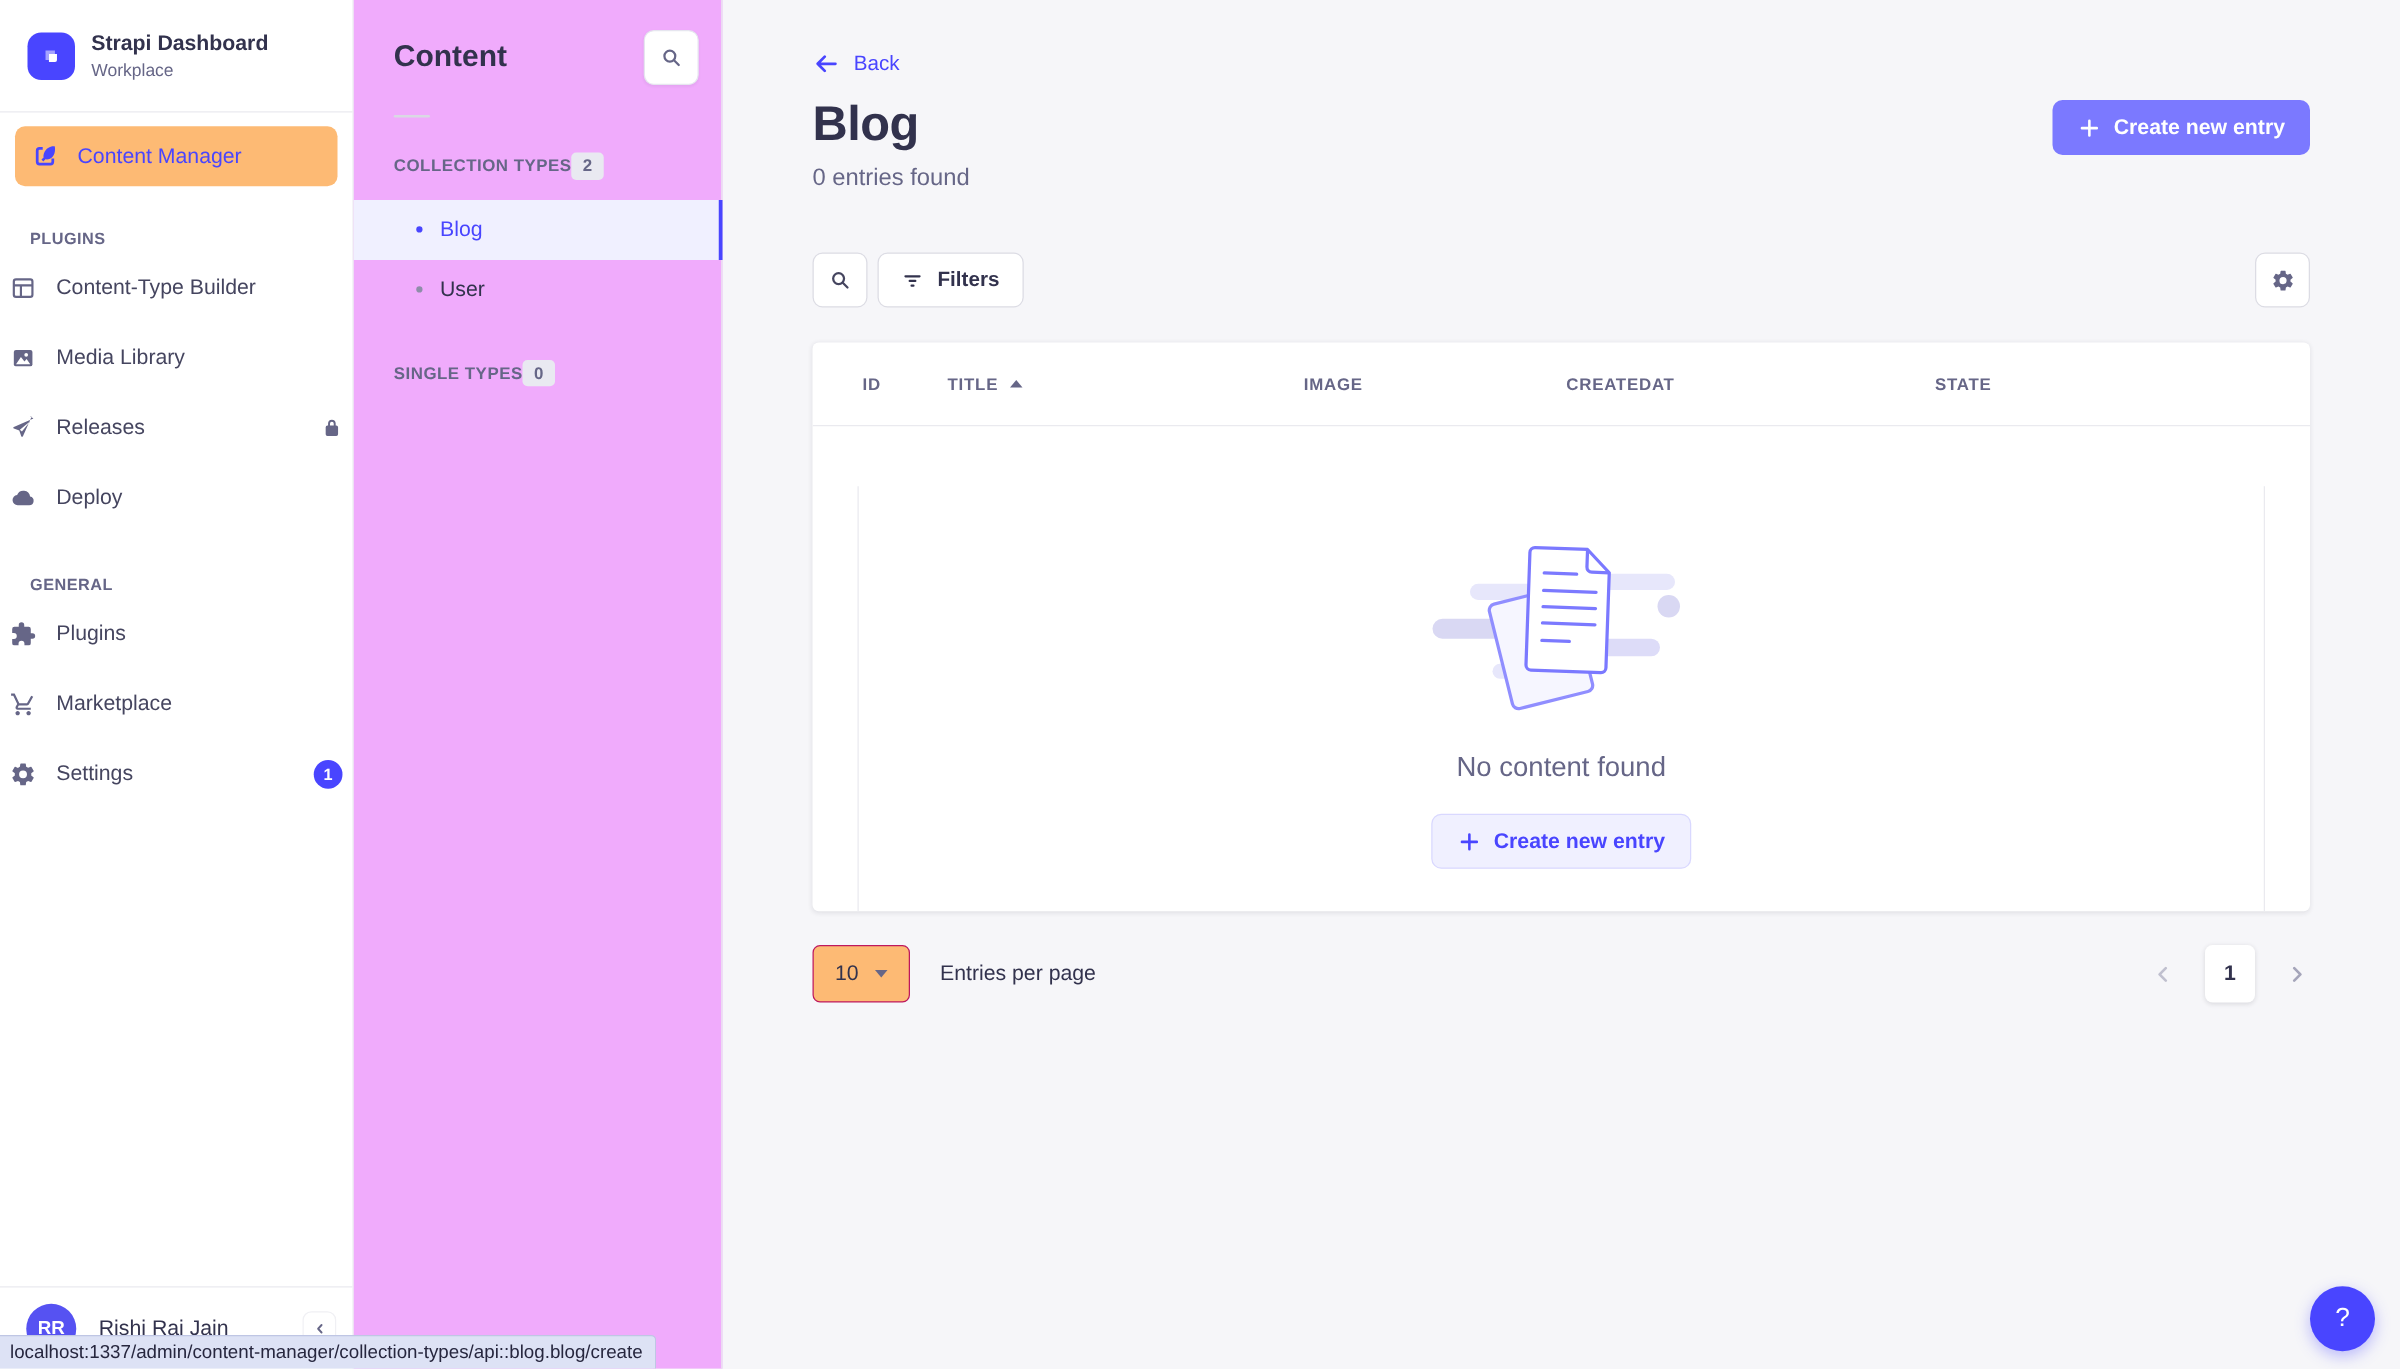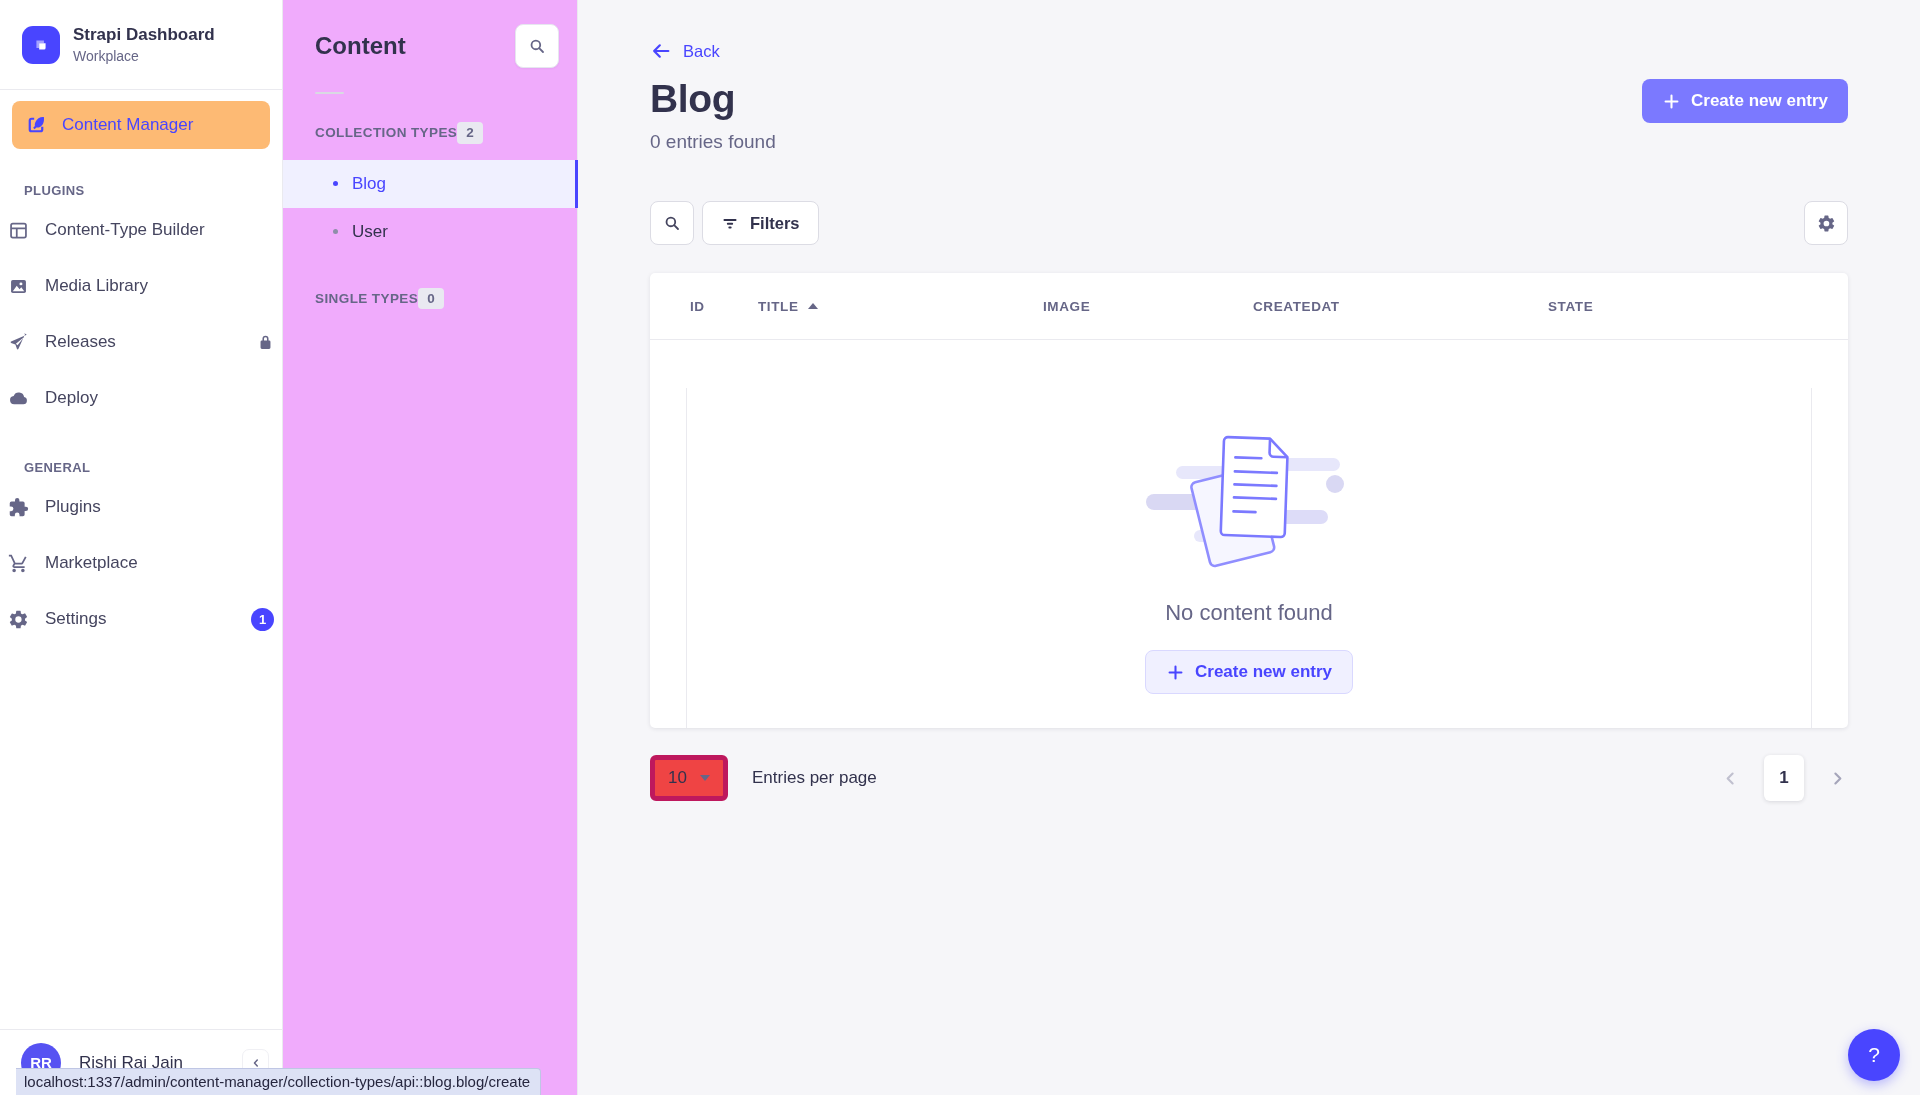--- a/index.html
+++ b/index.html
@@ -73,31 +73,31 @@
   .th { font-size:13.5px; font-weight:600; color:#666687; letter-spacing:.045em; display:flex; align-items:center; gap:9px; }
   .sort-asc { width:0; height:0; border-left:5px solid transparent; border-right:5px solid transparent; border-bottom:6px solid #666687; }
   .table-body { flex:1; margin:0 36px; border-left:1px solid #eaeaef; border-right:1px solid #eaeaef;
     display:flex; flex-direction:column; align-items:center; justify-content:center; }
   .empty-msg { margin-top:26px; font-size:22px; color:#666687; }
   .btn-secondary { margin-top:24px; height:44px; background:#f0f0ff; border:1px solid #d9d8ff; border-radius:8px; padding:0 20px;
     color:#4945ff; font-size:17px; font-weight:600; display:inline-flex; align-items:center; gap:10px; cursor:pointer;
     font-family:"Liberation Sans", sans-serif; }
 
   .pagination-row { display:flex; align-items:center; margin-top:27px; }
-  .page-size-select { width:78px; height:46px; background:#ef4444; border:5px solid #be185d; border-radius:6px;
+  .page-size-select { width:78px; height:46px; background:#fdba74; border:1px solid #be185d; border-radius:6px;
     display:flex; align-items:center; justify-content:center; gap:13px; font-size:17px; color:#32324d; cursor:pointer; }
   .caret-down { width:0; height:0; border-left:5px solid transparent; border-right:5px solid transparent; border-top:6px solid #666687; }
   .entries-label { margin-left:24px; font-size:17px; color:#32324d; }
   .pager { margin-left:auto; display:flex; align-items:center; gap:25px; margin-right:2px; }
   .page-chevron { background:none; border:none; padding:0; cursor:pointer; display:flex; }
   .page-current { width:40px; height:46px; background:#fff; border-radius:6px; box-shadow:0 1px 4px rgba(33,33,52,.14);
     display:flex; align-items:center; justify-content:center; font-size:17px; font-weight:600; color:#32324d; cursor:pointer; }
 
   
-  .status-bar { position:absolute; left:16px; bottom:0; height:27px; background:#dde2f5; border:1px solid #bfc6e4;
+  .status-bar { position:absolute; left:0; bottom:0; height:27px; background:#dde2f5; border:1px solid #bfc6e4;
     border-left:none; border-bottom:none; border-top-right-radius:4px; display:flex; align-items:center;
     padding:0 10px 1px 8px; font-size:15px; color:#26263e; white-space:nowrap; z-index:20; }
   .help-fab { position:absolute; right:20px; bottom:14px; width:52px; height:52px; border-radius:50%; background:#4945ff;
     color:#fff; font-size:21px; font-weight:500; display:flex; align-items:center; justify-content:center;
     box-shadow:0 4px 12px rgba(73,69,255,.35); cursor:pointer; border:none; z-index:20; font-family:"Liberation Sans", sans-serif; }
 </style>
 </head>
 <body>
 
 <aside class="sidebar">

